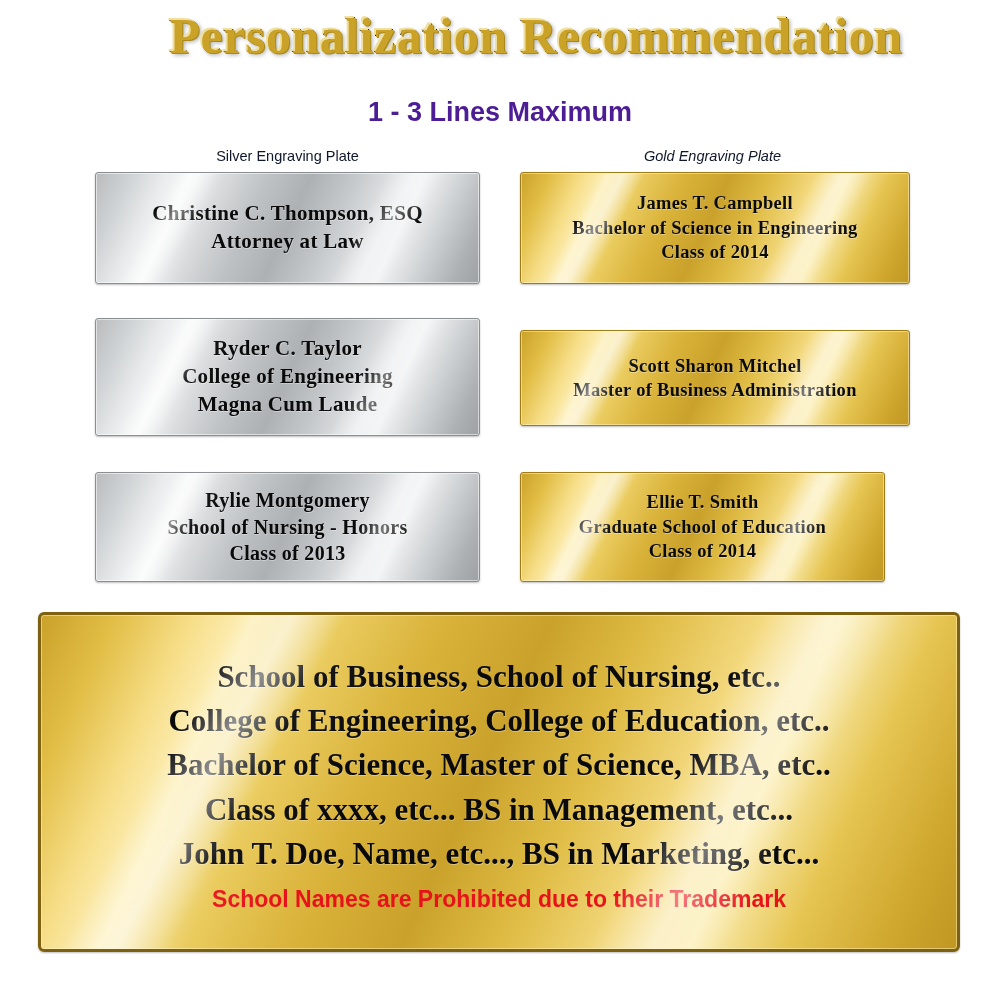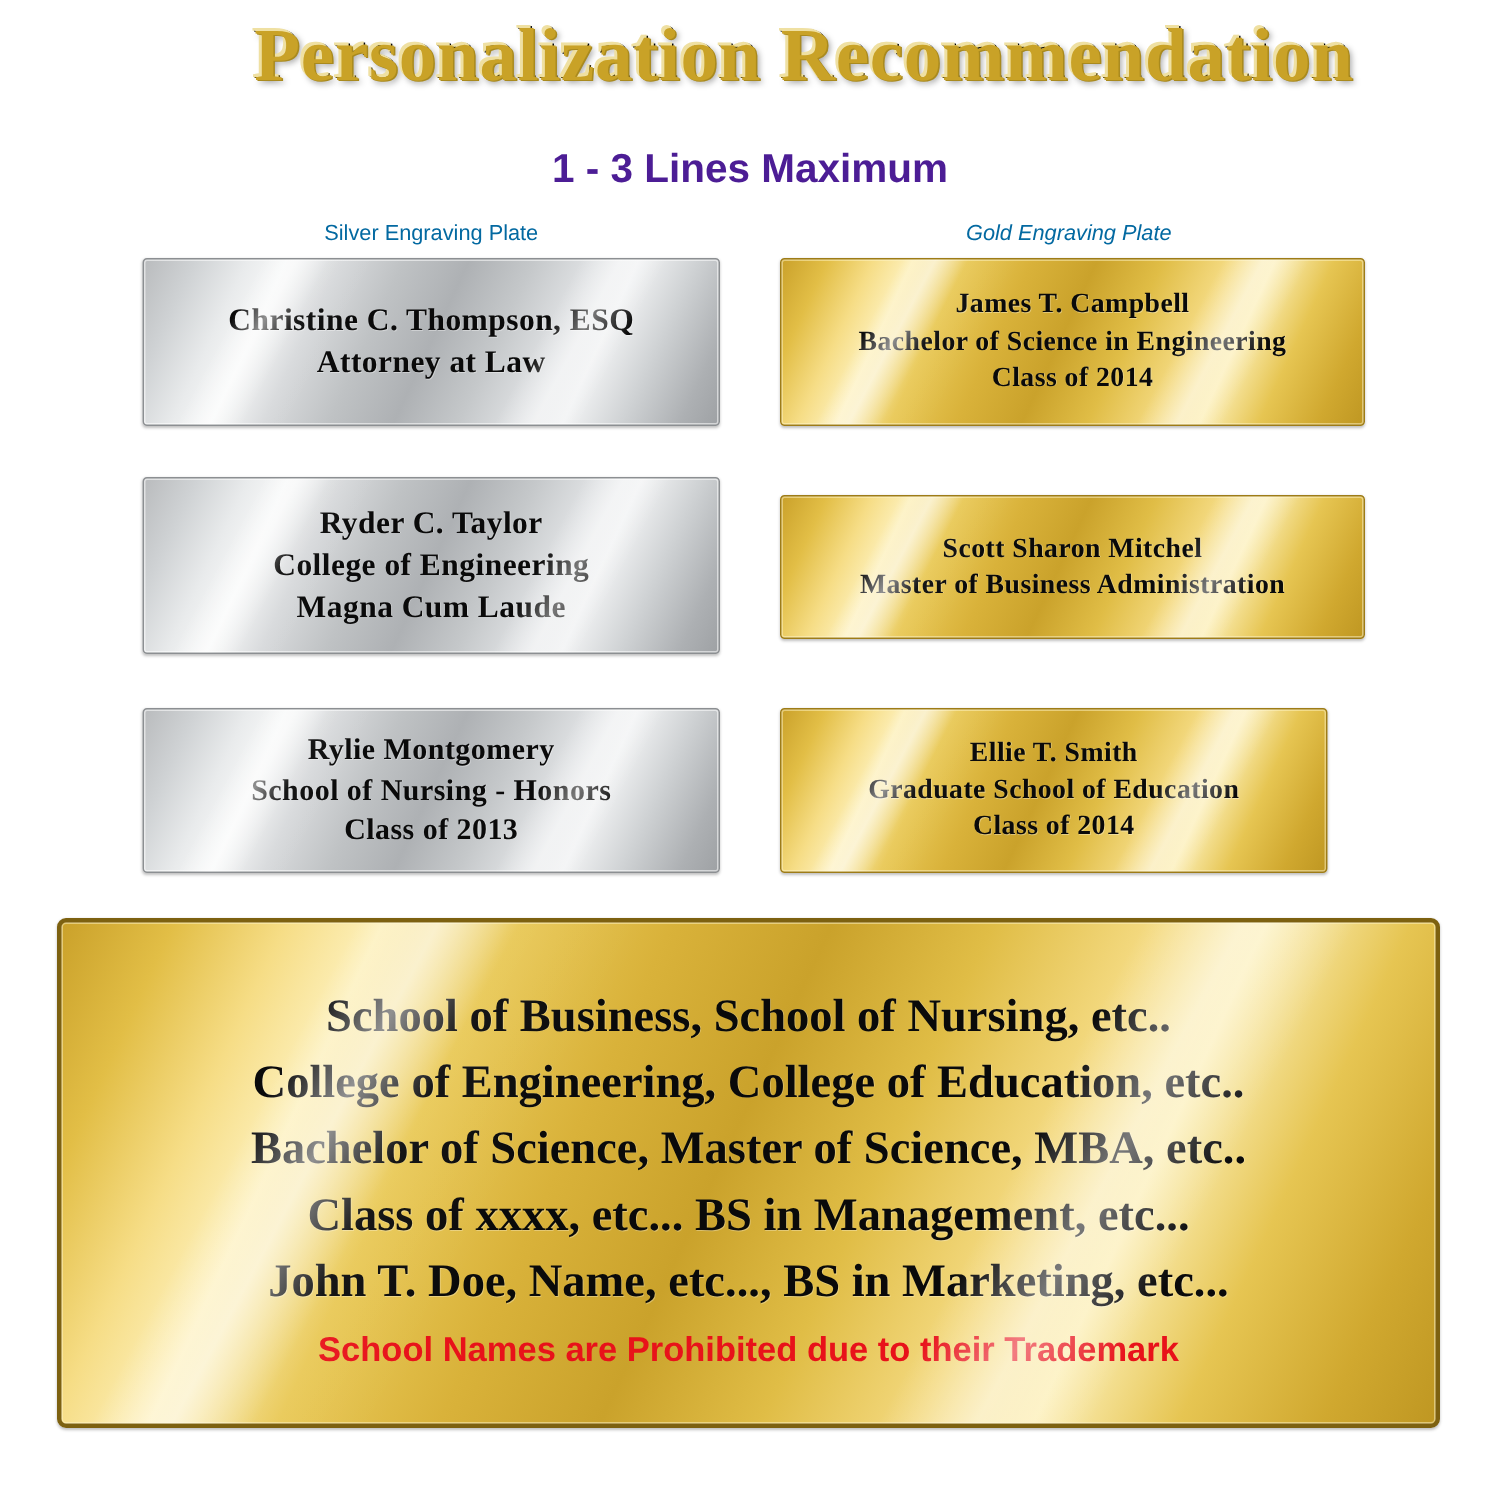--- a/index.html
+++ b/index.html
@@ -50,21 +50,21 @@
     font-weight: bold;
     font-size: 27px;
     color: #4c1d95;
     margin-top: 19px;
   }
 
   
   .col-head {
     position: absolute;
     font-size: 14.5px;
-    color: #0369a1;
+    color: #0f172a;
     text-align: center;
     font-family: "Liberation Sans", sans-serif;
   }
   #head-silver { top: 148px; left: 95px;  width: 385px; }
   #head-gold   { top: 148px; left: 520px; width: 385px; font-style: italic; }
 
   
   .plate {
     position: absolute;
     border-radius: 3px;

